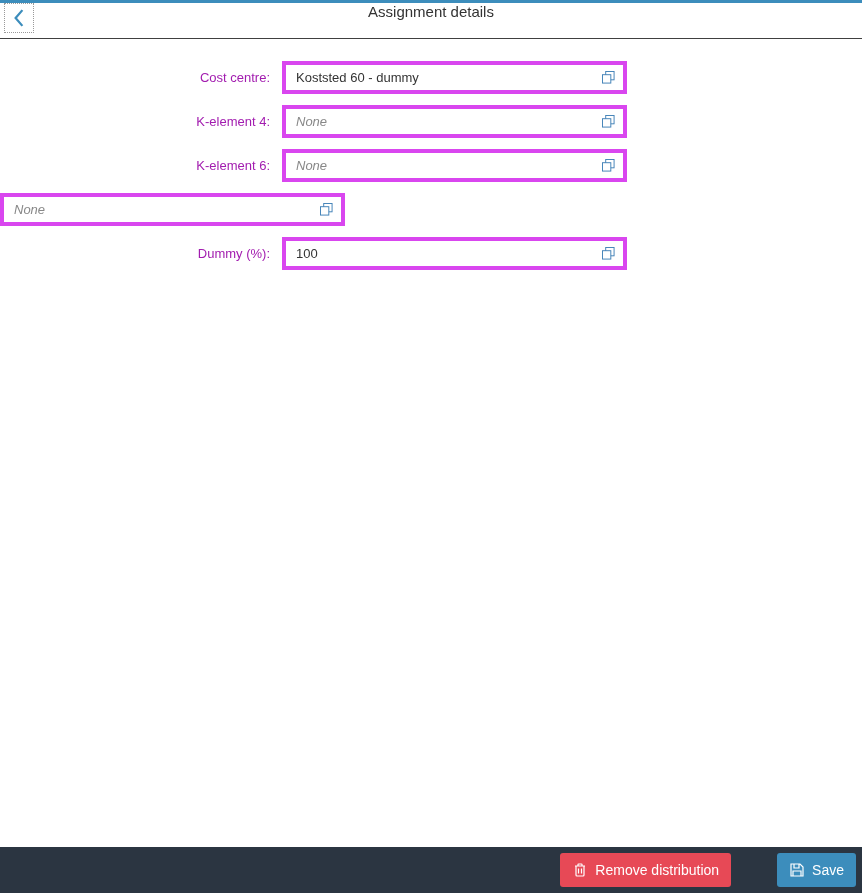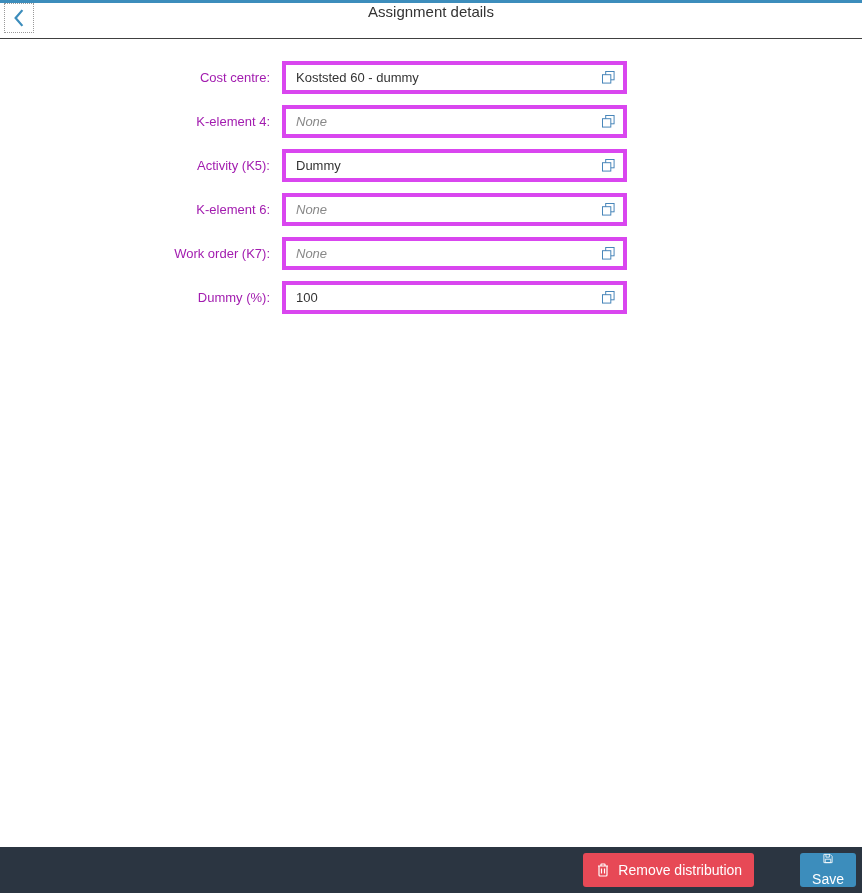--- a/index.html
+++ b/index.html
@@ -123,21 +123,20 @@
       color: #ffffff;
       cursor: pointer;
       gap: 7px;
       margin-left: 40px;
     }
     .btn-danger {
       background: #e74956;
     }
     .btn-primary {
       background: #3c8dbc;
-      flex-direction: column;
     }
     .btn svg {
       width: 16px;
       height: 16px;
     }
   </style>
 </head>
 <body>
 
 <div class="topbar"></div>
@@ -172,48 +171,35 @@
       <input class="form-input" type="text" placeholder="None" style="">
       <div class="lookup-icon">
         <svg viewBox="0 0 14 14">
           <rect x="4" y="0.5" width="9" height="9" stroke="#3c7eb5" stroke-width="1" fill="none"></rect>
           <rect x="0.5" y="4" width="9" height="9" stroke="#3c7eb5" stroke-width="1" fill="#ffffff"></rect>
         </svg>
       </div>
     </div>
   </div>
 
-  <div class="form-row">
-    <div class="form-label">Activity (K5):</div>
-    <div class="form-input-wrapper">
-      <input class="form-input" type="text" value="Dummy" style="">
-      <div class="lookup-icon">
-        <svg viewBox="0 0 14 14">
-          <rect x="4" y="0.5" width="9" height="9" stroke="#3c7eb5" stroke-width="1" fill="none"></rect>
-          <rect x="0.5" y="4" width="9" height="9" stroke="#3c7eb5" stroke-width="1" fill="#ffffff"></rect>
-        </svg>
-      </div>
-    </div>
-  </div>
 
   <div class="form-row">
     <div class="form-label">K-element 6:</div>
     <div class="form-input-wrapper">
       <input class="form-input" type="text" placeholder="None" style="">
       <div class="lookup-icon">
         <svg viewBox="0 0 14 14">
           <rect x="4" y="0.5" width="9" height="9" stroke="#3c7eb5" stroke-width="1" fill="none"></rect>
           <rect x="0.5" y="4" width="9" height="9" stroke="#3c7eb5" stroke-width="1" fill="#ffffff"></rect>
         </svg>
       </div>
     </div>
   </div>
 
   <div class="form-row">
-    <div class="form-label">Work order (K7):</div>
     <div class="form-input-wrapper">
       <input class="form-input" type="text" placeholder="None" style="">
       <div class="lookup-icon">
         <svg viewBox="0 0 14 14">
           <rect x="4" y="0.5" width="9" height="9" stroke="#3c7eb5" stroke-width="1" fill="none"></rect>
           <rect x="0.5" y="4" width="9" height="9" stroke="#3c7eb5" stroke-width="1" fill="#ffffff"></rect>
         </svg>
       </div>
     </div>
   </div>

